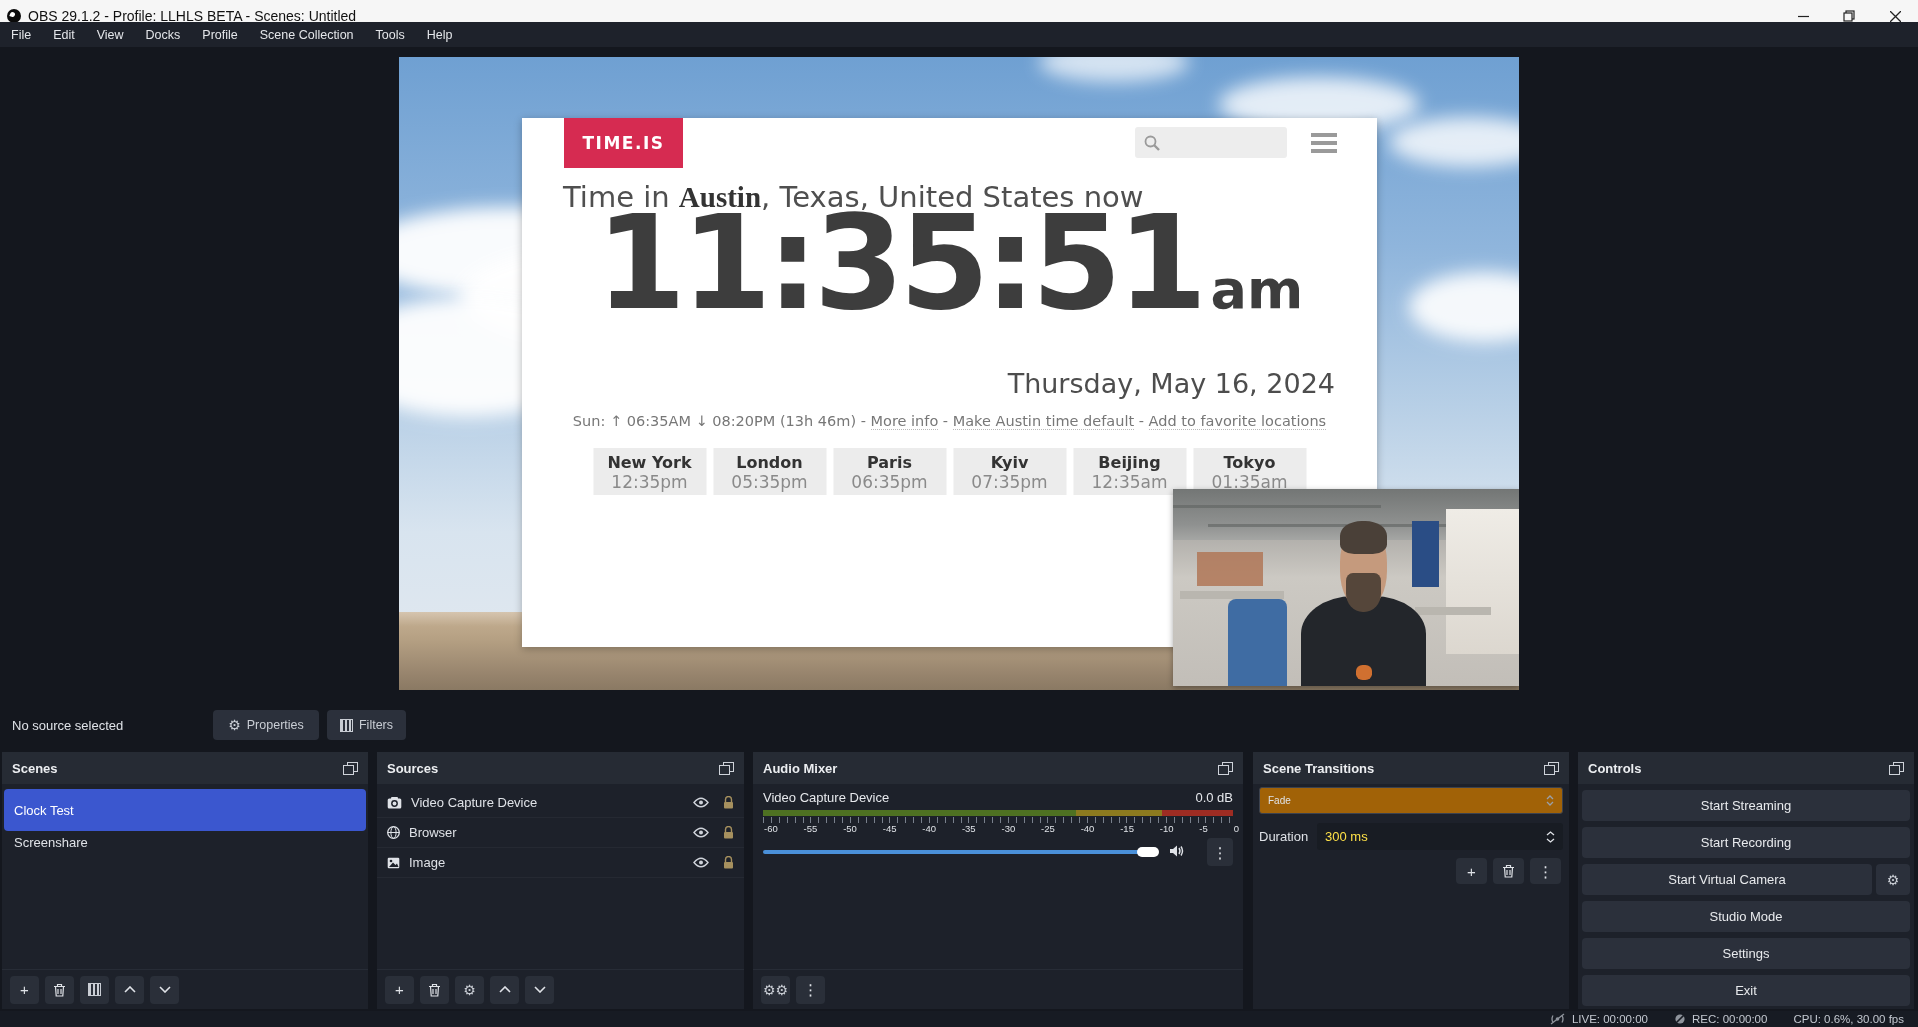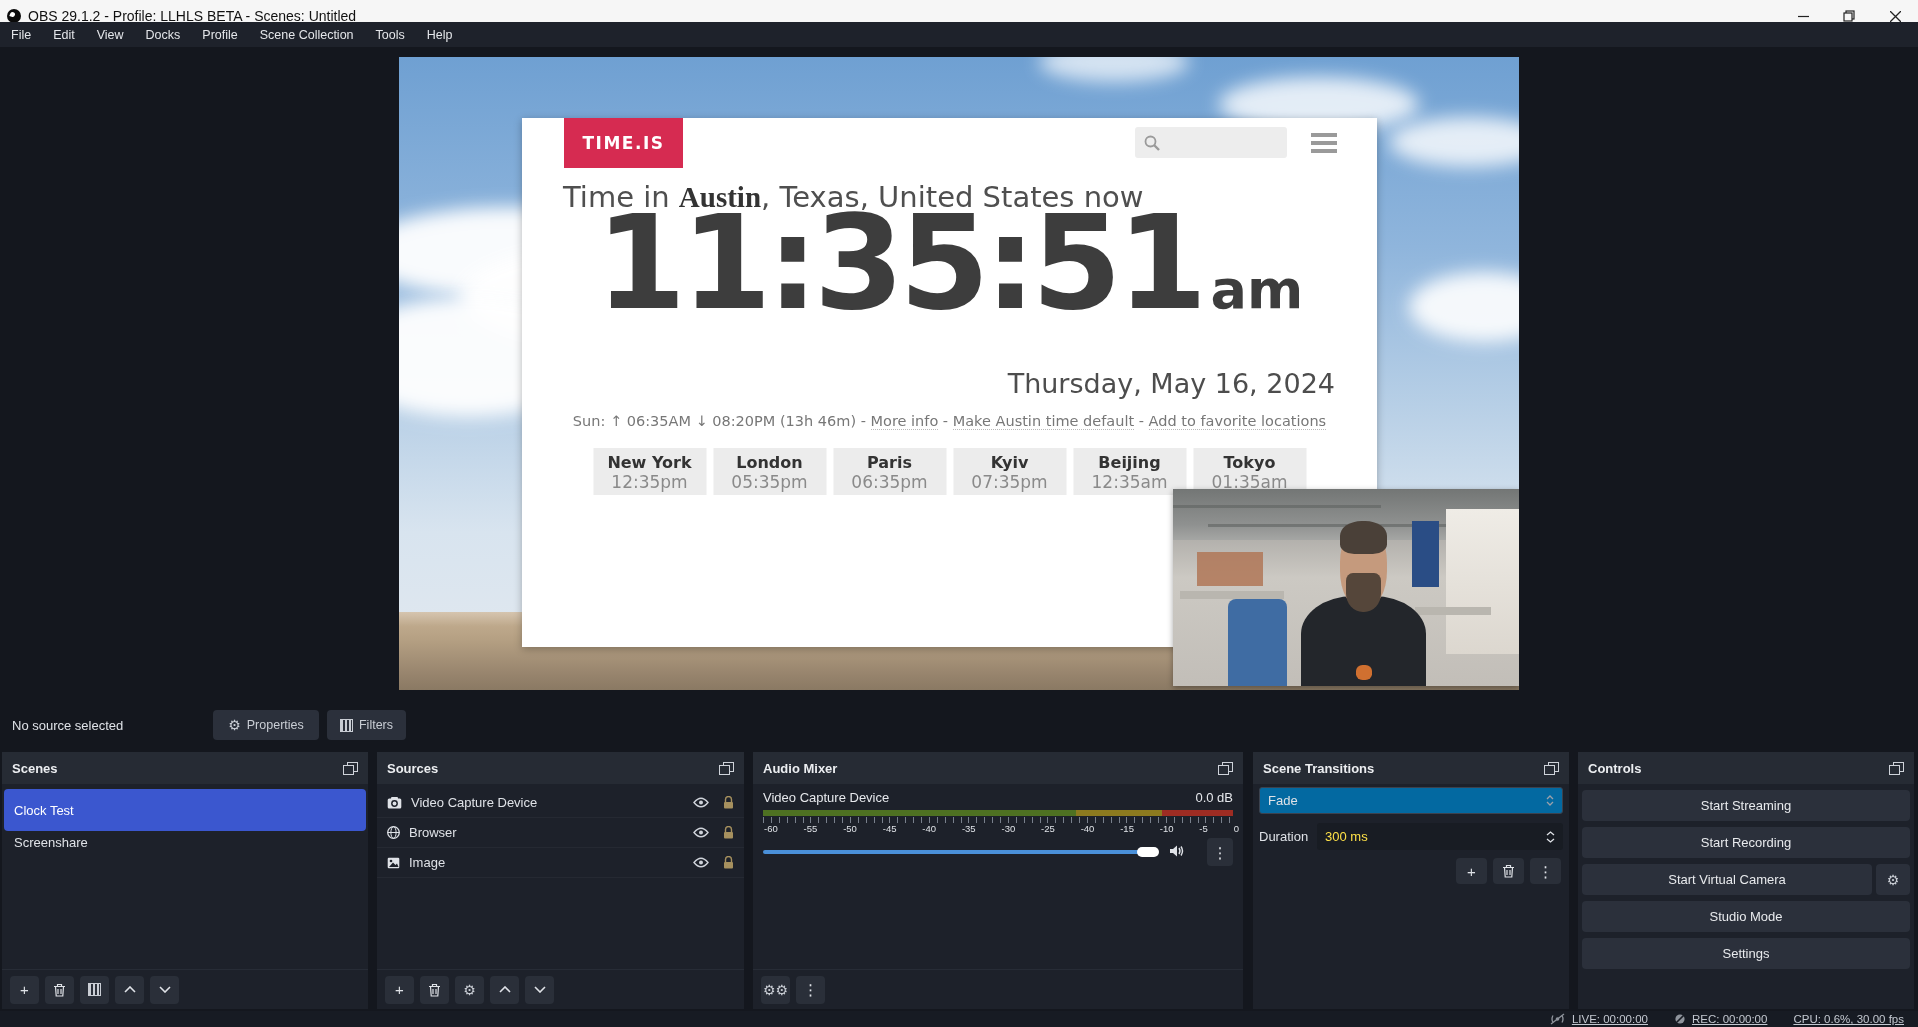--- a/index.html
+++ b/index.html
@@ -149,44 +149,44 @@
   .vol-row { position:absolute; left:10px; right:10px; top:92px; height:16px; }
   .vol-track { position:absolute; left:0; right:78px; top:6px; height:4px; background:#4a90d9;
                border-radius:2px; }
   .vol-handle { position:absolute; right:-4px; top:-3px; width:22px; height:10px; background:#fff;
                border-radius:5px; }
   .vol-speaker { position:absolute; right:48px; top:0; }
   .vol-menu { position:absolute; right:0; top:-6px; width:26px; height:28px; }
   .dots-glyph { font-size:15px; color:#dfe2e7; line-height:1; }
 
   .panel-transitions { left:1253px; width:316px; }
-  .combo { position:absolute; left:6px; right:6px; top:35px; height:27px; background:#0369a1;
+  .combo { position:absolute; left:6px; right:6px; top:35px; height:27px; background:#a16207;
            border:1px solid #3c424e; border-radius:3px; display:flex; align-items:center;
-           padding:0 8px; color:#dfe2e7; font-size:13px; }
+           padding:0 8px; color:#dfe2e7; font-size:10px; }
   .combo-arrows { margin-left:auto; display:flex; flex-direction:column; gap:1px; }
   .dur-row { position:absolute; left:6px; right:6px; top:71px; height:27px; display:flex; align-items:center; }
   .dur-label { color:#dfe2e7; font-size:13px; width:58px; }
   .spinbox { flex:1; height:27px; background:#181c23; border-radius:3px; display:flex;
              align-items:center; padding:0 8px; color:#fde047; font-size:13px; }
   .spin-arrows { margin-left:auto; display:flex; flex-direction:column; gap:2px; }
   .trans-btns { position:absolute; right:8px; top:106px; display:flex; gap:6px; }
   .trans-btns .icon-btn { width:31px; height:26px; }
 
   .panel-controls { left:1578px; width:336px; }
   .ctrl-btn { position:absolute; left:4px; right:4px; height:31px; background:#2b303b; border-radius:4px;
               color:#e8eaed; font-size:13px; display:flex; align-items:center; justify-content:center; }
   .ctrl-vc { right:42px; }
   .ctrl-vc-gear { position:absolute; right:4px; width:34px; height:31px; background:#2b303b;
               border-radius:4px; display:flex; align-items:center; justify-content:center; }
 
   
   .statusbar { position:absolute; left:0; top:1011px; width:100%; height:16px; background:#171b23;
                display:flex; align-items:center; justify-content:flex-end; gap:26px;
                padding-right:14px; color:#c3c8d0; font-size:11.5px; }
-  .status-item { display:flex; align-items:center; gap:6px;text-decoration:underline; }
+  .status-item { display:flex; align-items:center; gap:6px; }
 </style>
 </head>
 <body>
 
 <div class="app">
 
   <div class="titlebar">
     <span class="obs-logo"></span>
     <span class="title-text">OBS 29.1.2 - Profile: LLHLS BETA - Scenes: Untitled</span>
     <div class="win-controls">
@@ -526,20 +526,21 @@
       <span class="dock-icon"></span>
     </div>
     <div class="ctrl-btn" style="top:38px;">Start Streaming</div>
     <div class="ctrl-btn" style="top:75px;">Start Recording</div>
     <div class="ctrl-btn ctrl-vc" style="top:112px;">Start Virtual Camera</div>
     <div class="ctrl-vc-gear" style="top:112px;">
         <span class="gear-glyph">⚙</span>
       </div>
     <div class="ctrl-btn" style="top:149px;">Studio Mode</div>
     <div class="ctrl-btn" style="top:186px;">Settings</div>
+    <div class="ctrl-btn" style="top:223px;">Exit</div>
   </div>
 
   <div class="statusbar">
     <span class="status-item">
       <svg width="17" height="12" viewBox="0 0 17 12">
           <path d="M4 2.5 Q2 6 4 9.5 M13 2.5 Q15 6 13 9.5" fill="none" stroke="#8f949c" stroke-width="1.3"></path>
           <circle cx="8.5" cy="6" r="1.8" fill="#8f949c"></circle>
           <line x1="2" y1="11" x2="15" y2="1" stroke="#8f949c" stroke-width="1.3"></line>
         </svg>
       <span>LIVE: 00:00:00</span>

